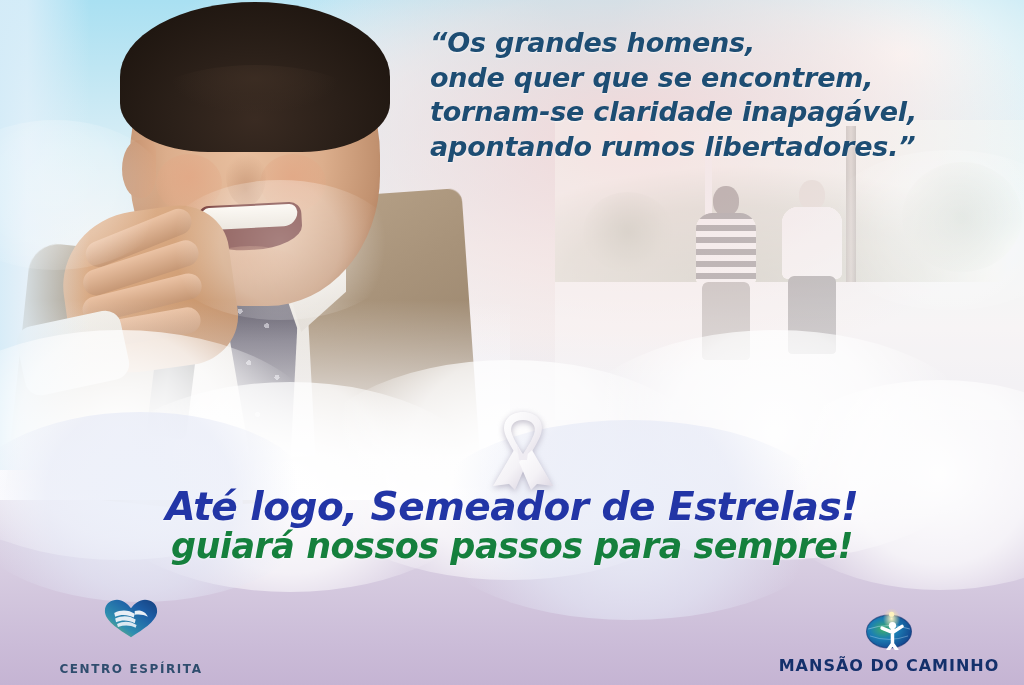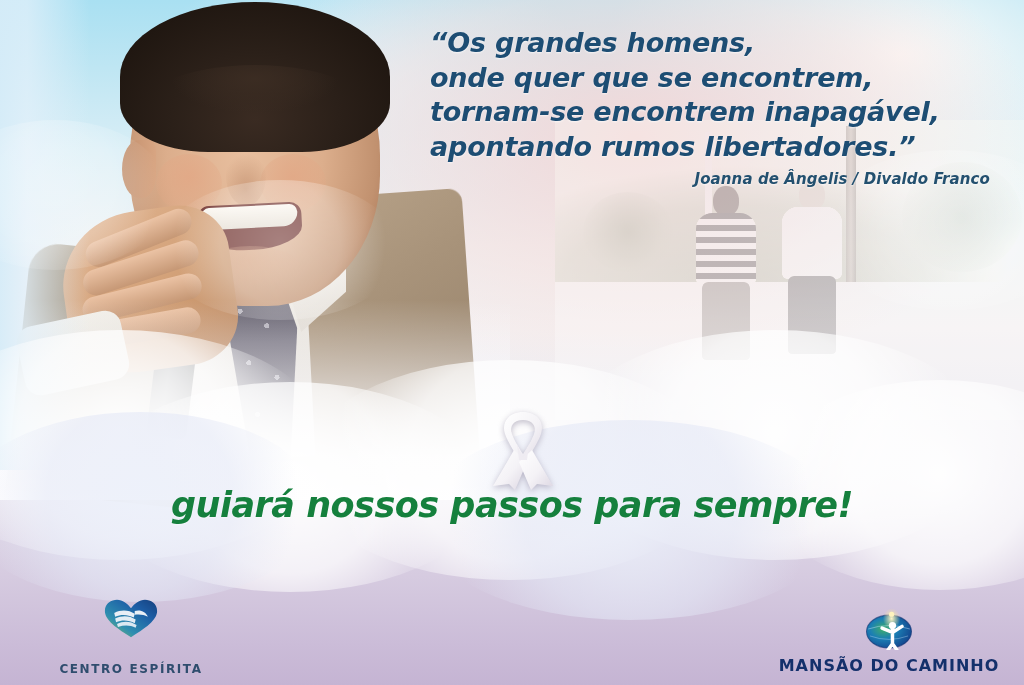--- a/index.html
+++ b/index.html
@@ -433,43 +433,43 @@
     <div class="cloud" style="left:760px;  top:380px; width:360px; height:210px;"></div>
     <div class="cloud tint" style="left:420px; top:420px; width:420px; height:200px;"></div>
     <div class="cloud" style="left:160px;  top:180px; width:240px; height:140px; opacity:0.42;"></div>
     <div class="cloud" style="left:-60px;  top:120px; width:230px; height:150px; opacity:0.36;"></div>
     <div class="cloud" style="left:820px;  top:150px; width:260px; height:160px; opacity:0.34;"></div>
   </div>
 
   <div class="quote">
     <span class="qline">“Os grandes homens,</span>
     <span class="qline">onde quer que se encontrem,</span>
-    <span class="qline">tornam-se encontrem inapagável,</span>
+    <span class="qline">tornam-se claridade inapagável,</span>
     <span class="qline">apontando rumos libertadores.”</span>
   </div>
-  <div class="attribution">Joanna de Ângelis / Divaldo Franco</div>
 
   <div class="ribbon">
     <svg viewBox="0 0 80 86" width="80" height="86" aria-hidden="true">
       <defs>
         <linearGradient id="rg" x1="0" y1="0" x2="1" y2="1">
           <stop offset="0%" stop-color="#ffffff"></stop>
           <stop offset="55%" stop-color="#f4f2f6"></stop>
           <stop offset="100%" stop-color="#dcd6e2"></stop>
         </linearGradient>
       </defs>
       <path d="M40 8 C26 8 18 18 22 30 C25 39 33 50 40 62 C47 50 55 39 58 30 C62 18 54 8 40 8 Z
                M40 16 C49 16 54 22 51 30 C49 36 44 44 40 50 C36 44 31 36 29 30 C26 22 31 16 40 16 Z" fill="url(#rg)"></path>
       <path d="M31 46 L10 82 L26 80 L32 86 L44 58 Z" fill="url(#rg)"></path>
       <path d="M49 46 L70 82 L54 80 L48 86 L36 58 Z" fill="url(#rg)"></path>
       <path d="M34 40 C37 48 40 54 40 54 C40 54 43 48 46 40 L44 56 L36 56 Z" fill="#efecf2"></path>
     </svg>
   </div>
 
   <div class="headline">
+    <span class="hl-line hl1">Até logo, Semeador de Estrelas!</span>
     <span class="hl-line hl3">guiará nossos passos para sempre!</span>
   </div>
 
   <div class="logo-left">
     <span class="logo-mark">
       <svg viewBox="0 0 60 44" width="56" height="41" aria-hidden="true">
         <defs>
           <linearGradient id="hg" x1="0" y1="1" x2="1" y2="0">
             <stop offset="0%" stop-color="#8fbf5a"></stop>
             <stop offset="32%" stop-color="#2f8fb0"></stop>

